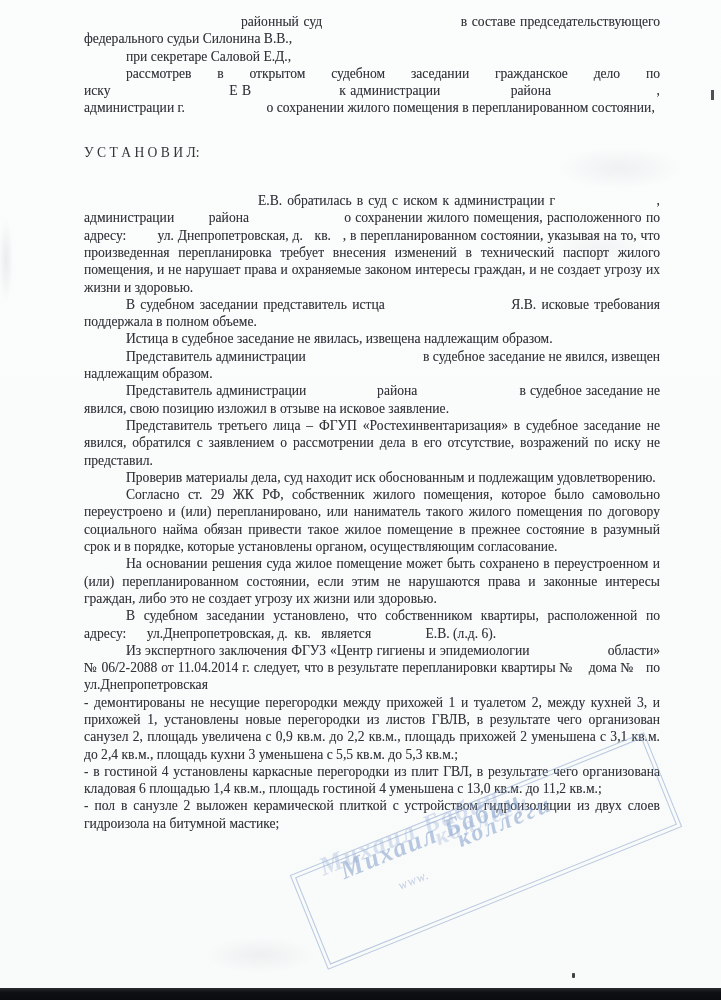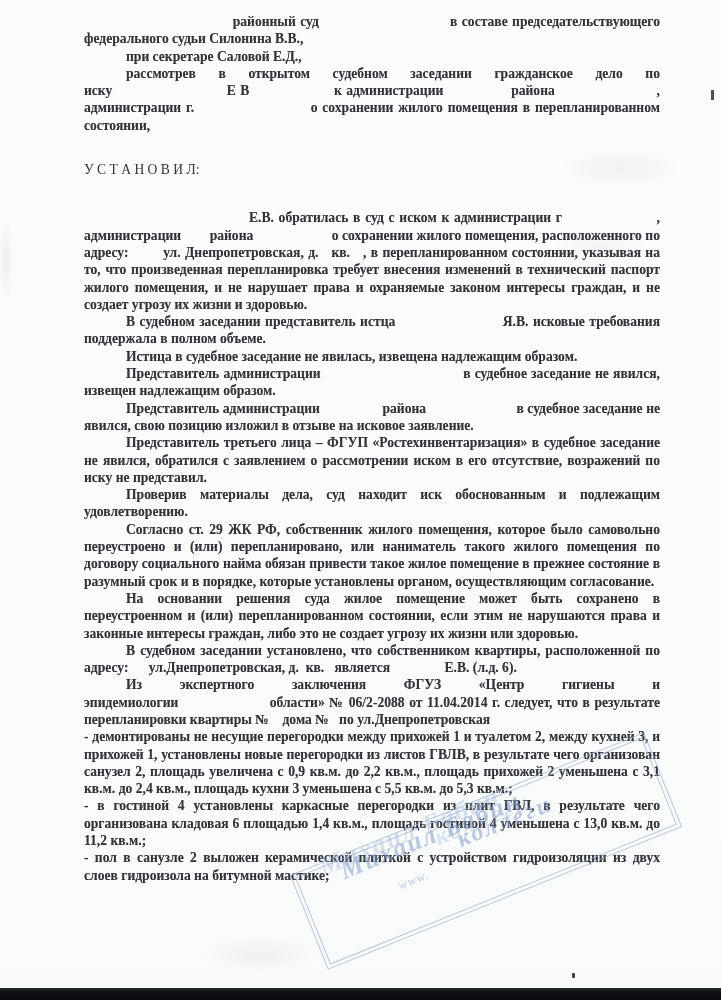--- a/index.html
+++ b/index.html
@@ -43,21 +43,20 @@
   }
   .heading-ustanovil {
     margin-top: 27px;
     margin-bottom: 31px;
     text-align: left;
   }
   .paras p {
     margin: 0;
     text-align: justify;
     text-shadow: 0 0 0.5px rgba(40,40,55,0.35);
-    font-weight: bold;
   }
   .intro-paras { margin-top: 13px; }
   p.indent { text-indent: 42px; }
   p.flush { text-indent: 0; }
 
   
   .watermark {
     position: absolute;
     left: 295px;
     top: 800px;
@@ -141,21 +140,21 @@
       </div>
 
     <div class="heading-ustanovil">У С Т А Н О В И Л:</div>
 
     <div class="paras body-paras" id="body-paras">
         <p class="indent">&nbsp;&nbsp;&nbsp;&nbsp;&nbsp;&nbsp;&nbsp;&nbsp;&nbsp;&nbsp;&nbsp;&nbsp;&nbsp;&nbsp;&nbsp;&nbsp;&nbsp;&nbsp;&nbsp;&nbsp;&nbsp;&nbsp;&nbsp;&nbsp;&nbsp;&nbsp;Е.В. обратилась в суд с иском к администрации г&nbsp;&nbsp;&nbsp;&nbsp;&nbsp;&nbsp;&nbsp;&nbsp;&nbsp;&nbsp;&nbsp;&nbsp;&nbsp;&nbsp;&nbsp;&nbsp;&nbsp;&nbsp;&nbsp;&nbsp;, администрации&nbsp;&nbsp;&nbsp;&nbsp;&nbsp;&nbsp;&nbsp;&nbsp;района&nbsp;&nbsp;&nbsp;&nbsp;&nbsp;&nbsp;&nbsp;&nbsp;&nbsp;&nbsp;&nbsp;&nbsp;&nbsp;&nbsp;&nbsp;&nbsp;&nbsp;&nbsp;&nbsp;&nbsp;&nbsp;&nbsp;о сохранении жилого помещения, расположенного по адресу:&nbsp;&nbsp;&nbsp;&nbsp;&nbsp;&nbsp;&nbsp;&nbsp;ул. Днепропетровская, д.&nbsp;&nbsp;&nbsp;кв.&nbsp;&nbsp;&nbsp;, в перепланированном состоянии, указывая на то, что произведенная перепланировка требует внесения изменений в технический паспорт жилого помещения, и не нарушает права и охраняемые законом интересы граждан, и не создает угрозу их жизни и здоровью.</p>
         <p class="indent">В судебном заседании представитель истца&nbsp;&nbsp;&nbsp;&nbsp;&nbsp;&nbsp;&nbsp;&nbsp;&nbsp;&nbsp;&nbsp;&nbsp;&nbsp;&nbsp;&nbsp;&nbsp;&nbsp;&nbsp;&nbsp;&nbsp;&nbsp;&nbsp;&nbsp;&nbsp;Я.В. исковые требования поддержала в полном объеме.</p>
         <p class="indent">Истица в судебное заседание не явилась, извещена надлежащим образом.</p>
         <p class="indent">Представитель администрации&nbsp;&nbsp;&nbsp;&nbsp;&nbsp;&nbsp;&nbsp;&nbsp;&nbsp;&nbsp;&nbsp;&nbsp;&nbsp;&nbsp;&nbsp;&nbsp;&nbsp;&nbsp;&nbsp;&nbsp;&nbsp;&nbsp;&nbsp;&nbsp;&nbsp;&nbsp;&nbsp;&nbsp;&nbsp;&nbsp;&nbsp;&nbsp;&nbsp;&nbsp;в судебное заседание не явился, извещен надлежащим образом.</p>
         <p class="indent">Представитель администрации&nbsp;&nbsp;&nbsp;&nbsp;&nbsp;&nbsp;&nbsp;&nbsp;&nbsp;&nbsp;&nbsp;&nbsp;&nbsp;&nbsp;&nbsp;&nbsp;&nbsp;&nbsp;района&nbsp;&nbsp;&nbsp;&nbsp;&nbsp;&nbsp;&nbsp;&nbsp;&nbsp;&nbsp;&nbsp;&nbsp;&nbsp;&nbsp;&nbsp;&nbsp;&nbsp;&nbsp;&nbsp;&nbsp;&nbsp;&nbsp;&nbsp;&nbsp;&nbsp;&nbsp;в судебное заседание не явился, свою позицию изложил в отзыве на исковое заявление.</p>
-        <p class="indent">Представитель третьего лица – ФГУП «Ростехинвентаризация» в судебное заседание не явился, обратился с заявлением о рассмотрении иском в его отсутствие, возражений по иску не представил.</p>
+        <p class="indent">Представитель третьего лица – ФГУП «Ростехинвентаризация» в судебное заседание не явился, обратился с заявлением о рассмотрении дела в его отсутствие, возражений по иску не представил.</p>
         <p class="indent">Проверив материалы дела, суд находит иск обоснованным и подлежащим удовлетворению.</p>
         <p class="indent">Согласно ст. 29 ЖК РФ, собственник жилого помещения, которое было самовольно переустроено и (или) перепланировано, или наниматель такого жилого помещения по договору социального найма обязан привести такое жилое помещение в прежнее состояние в разумный срок и в порядке, которые установлены органом, осуществляющим согласование.</p>
         <p class="indent">На основании решения суда жилое помещение может быть сохранено в переустроенном и (или) перепланированном состоянии, если этим не нарушаются права и законные интересы граждан, либо это не создает угрозу их жизни или здоровью.</p>
         <p class="indent">В судебном заседании установлено, что собственником квартиры, расположенной по адресу:&nbsp;&nbsp;&nbsp;&nbsp;&nbsp;&nbsp;ул.Днепропетровская, д.&nbsp;&nbsp;кв.&nbsp;&nbsp;&nbsp;является&nbsp;&nbsp;&nbsp;&nbsp;&nbsp;&nbsp;&nbsp;&nbsp;&nbsp;&nbsp;&nbsp;&nbsp;&nbsp;&nbsp;&nbsp;&nbsp;Е.В. (л.д. 6).</p>
         <p class="indent">Из экспертного заключения ФГУЗ «Центр гигиены и эпидемиологии&nbsp;&nbsp;&nbsp;&nbsp;&nbsp;&nbsp;&nbsp;&nbsp;&nbsp;&nbsp;&nbsp;&nbsp;&nbsp;&nbsp;&nbsp;&nbsp;&nbsp;&nbsp;&nbsp;&nbsp;области» № 06/2-2088 от 11.04.2014 г. следует, что в результате перепланировки квартиры №&nbsp;&nbsp;&nbsp;&nbsp;дома №&nbsp;&nbsp;&nbsp;по ул.Днепропетровская</p>
         <p class="flush">- демонтированы не несущие перегородки между прихожей 1 и туалетом 2, между кухней 3, и прихожей 1, установлены новые перегородки из листов ГВЛВ, в результате чего организован санузел 2, площадь увеличена с 0,9 кв.м. до 2,2 кв.м., площадь прихожей 2 уменьшена с 3,1 кв.м. до 2,4 кв.м., площадь кухни 3 уменьшена с 5,5 кв.м. до 5,3 кв.м.;</p>
         <p class="flush">- в гостиной 4 установлены каркасные перегородки из плит ГВЛ, в результате чего организована кладовая 6 площадью 1,4 кв.м., площадь гостиной 4 уменьшена с 13,0 кв.м. до 11,2 кв.м.;</p>
         <p class="flush">- пол в санузле 2 выложен керамической плиткой с устройством гидроизоляции из двух слоев гидроизола на битумной мастике;</p>
       </div>
 

